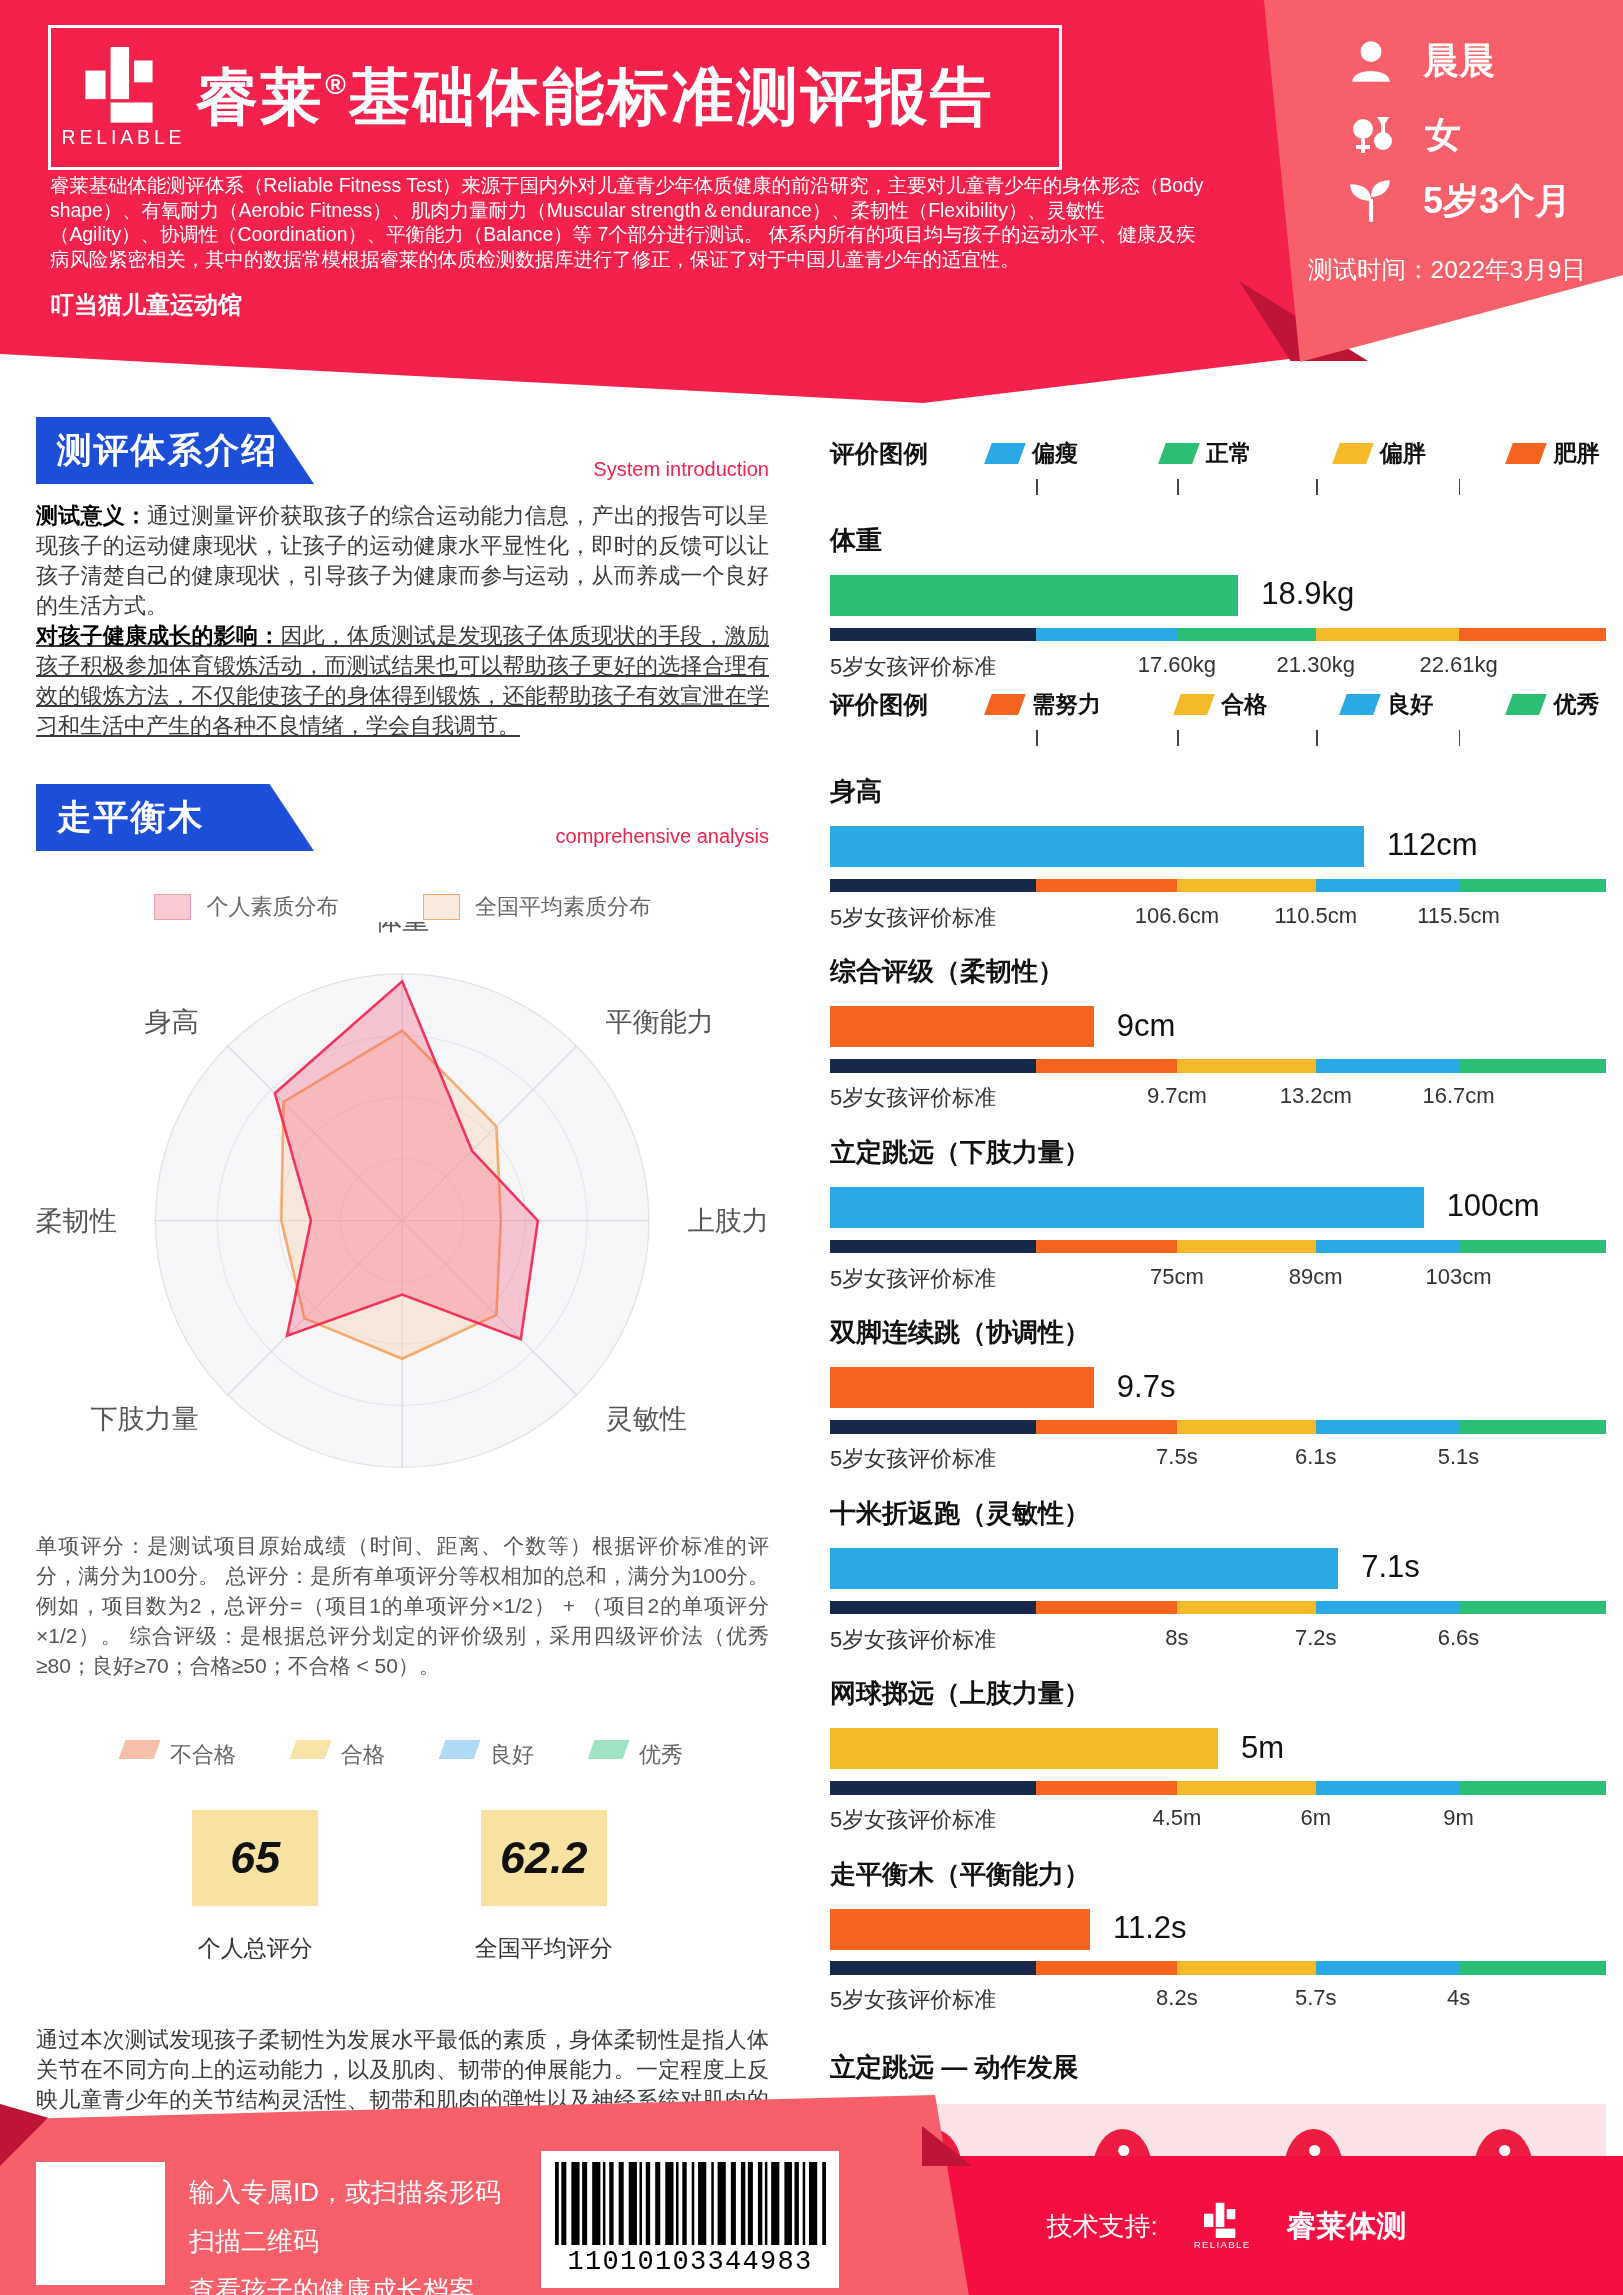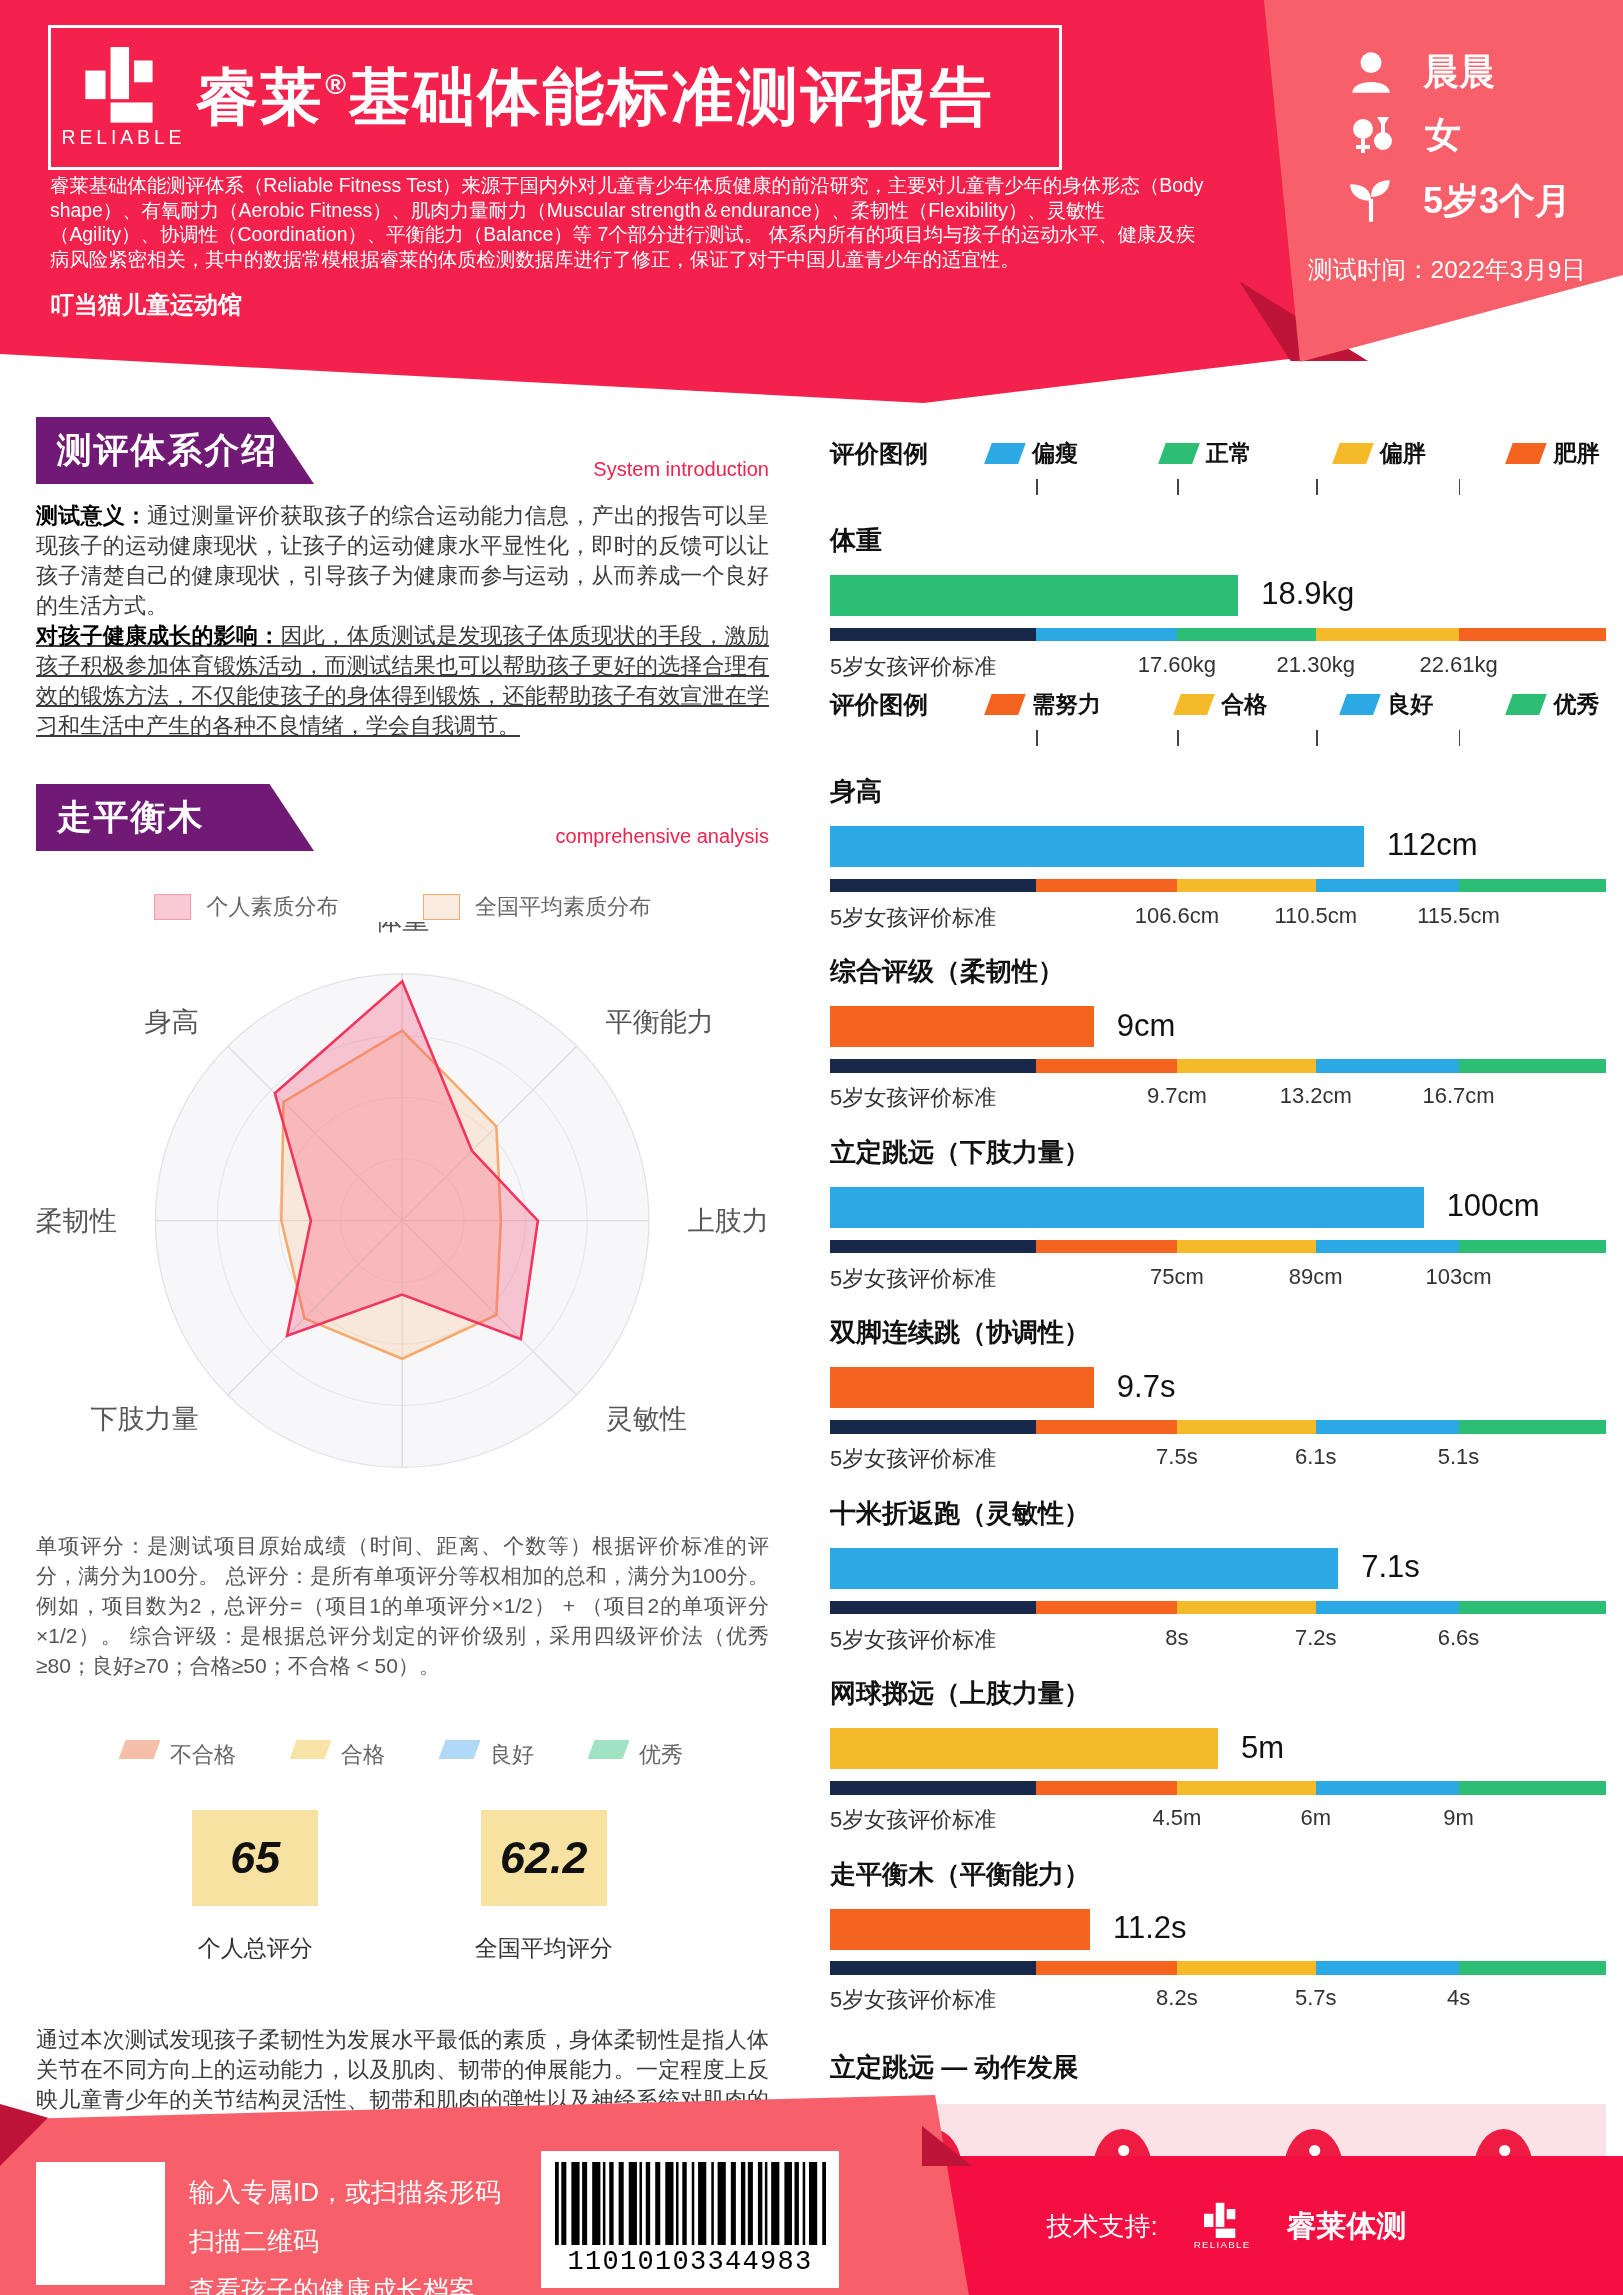--- a/index.html
+++ b/index.html
@@ -24,21 +24,21 @@
     clip-path:polygon(0 6%,100% 100%,40% 100%);}
   .user-row{position:absolute;left:103px;display:flex;align-items:center;gap:27px;color:#fff;}
   .user-row .txt{font-size:36px;font-weight:bold;}
   .user-time{position:absolute;left:65px;top:253px;color:#fff;font-size:24.5px;white-space:nowrap;}
 
   
   .col-left{position:absolute;left:36px;top:417px;width:733px;}
   .col-right{position:absolute;left:830px;top:428px;width:776px;}
 
   .section-head{position:relative;height:67px;}
-  .banner{position:absolute;left:0;top:0;width:278px;height:67px;background:#701a75;
+  .banner{position:absolute;left:0;top:0;width:278px;height:67px;background:#1d4ed8;
     clip-path:polygon(0 0,84% 0,100% 100%,0 100%);display:flex;align-items:center;}
   .banner span{color:#fff;font-size:35px;font-weight:bold;padding-left:20.7px;letter-spacing:1.9px;}
   .section-sub{position:absolute;right:0;bottom:2.6px;color:#F3214B;font-size:20px;}
 
   .para{margin-top:17px;font-size:22px;line-height:30px;color:#3a3a3a;text-align:justify;}
   .para b{color:#000;}
 
   .radar-legend{margin-top:41px;display:flex;justify-content:center;gap:84px;}
   .radar-legend .item{display:flex;align-items:center;gap:15.5px;font-size:22px;color:#666;}
   .sw-personal{width:37px;height:26px;background:#F9CAD4;border:1.9px solid #F29CA8;box-sizing:border-box;}
@@ -121,21 +121,21 @@
     <div class="big-title">
       <span>睿莱</span><sup>®</sup><span>基础体能标准测评报告</span>
     </div>
   </div>
 
   <div class="header-intro">睿莱基础体能测评体系（Reliable Fitness Test）来源于国内外对儿童青少年体质健康的前沿研究，主要对儿童青少年的身体形态（Body shape）、有氧耐力（Aerobic Fitness）、肌肉力量耐力（Muscular strength＆endurance）、柔韧性（Flexibility）、灵敏性（Agility）、协调性（Coordination）、平衡能力（Balance）等 7个部分进行测试。 体系内所有的项目均与孩子的运动水平、健康及疾病风险紧密相关，其中的数据常模根据睿莱的体质检测数据库进行了修正，保证了对于中国儿童青少年的适宜性。</div>
   <div class="gym-name">叮当猫儿童运动馆</div>
 
   <div class="user-shadow"></div>
   <div class="user-panel">
-    <div class="user-row" style="top:47px;">
+    <div class="user-row" style="top:36px;">
       <svg width="50" height="50" viewBox="0 0 48 48">
         <circle cx="24" cy="15" r="10" fill="#fff"></circle>
         <path d="M6 44 C6 30 42 30 42 44 Z" fill="#fff"></path>
       </svg>
       <span class="txt">晨晨</span>
     </div>
     <div class="user-row" style="top:109px;">
       <svg width="52" height="52" viewBox="0 0 52 52">
         <circle cx="17" cy="20" r="10" fill="#fff"></circle>
         <rect x="15" y="30" width="4" height="14" fill="#fff"></rect>

